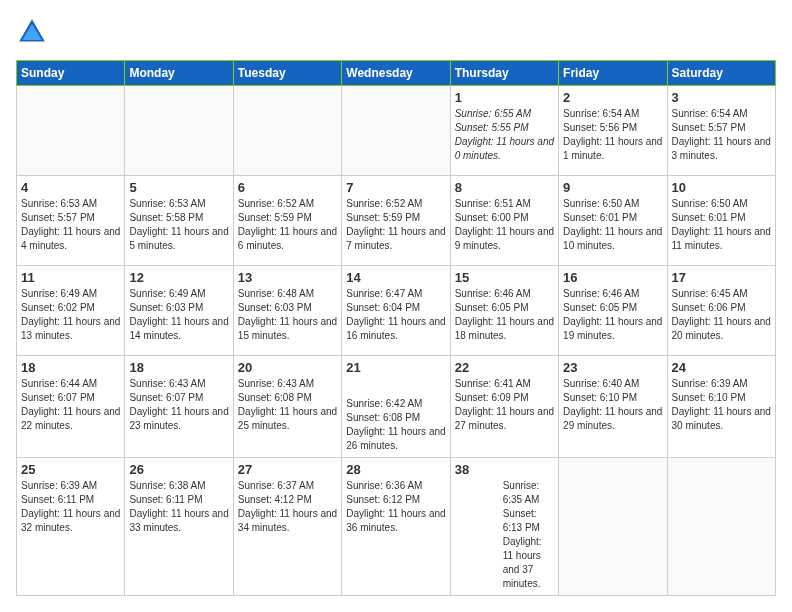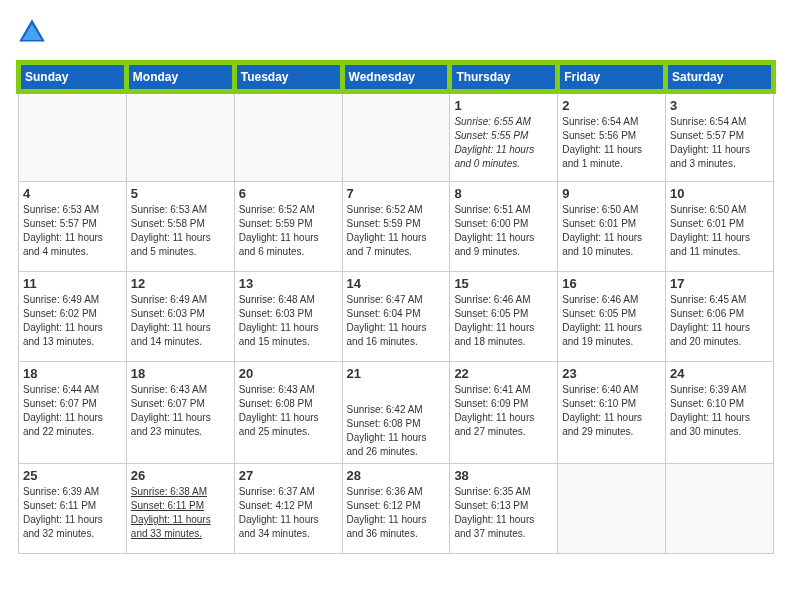--- a/index.html
+++ b/index.html
@@ -50,21 +50,21 @@
       width: 100%;
       border-collapse: collapse;
       font-size: 11px;
     }
     .calendar th {
       background: #1565c0;
       color: #fff;
       padding: 5px 4px;
       text-align: left;
       font-size: 12px;
-      border: 5px solid #84cc16;
+      border: 1px solid #84cc16;
     }
     .calendar td {
       border: 1px solid #ccc;
       vertical-align: top;
       padding: 4px;
       width: calc(100% / 7);
       height: 90px;
       background: #fff;
     }
     .calendar td.empty {
@@ -273,39 +273,39 @@
       </tr>
       <tr>
         <td>
           <div class="day-number">25</div>
           <div class="day-info" style="white-space: pre-line;">Sunrise: 6:39 AM
 Sunset: 6:11 PM
 Daylight: 11 hours and 32 minutes.</div>
         </td>
         <td>
           <div class="day-number">26</div>
-          <div class="day-info" style="white-space: pre-line; text-decoration: underline;">Sunrise: 6:38 AM
+          <div class="day-info" style="white-space: pre-line;">Sunrise: 6:38 AM
 Sunset: 6:11 PM
 Daylight: 11 hours and 33 minutes.</div>
         </td>
         <td>
           <div class="day-number">27</div>
           <div class="day-info" style="white-space: pre-line;">Sunrise: 6:37 AM
 Sunset: 4:12 PM
 Daylight: 11 hours and 34 minutes.</div>
         </td>
         <td>
           <div class="day-number">28</div>
           <div class="day-info" style="white-space: pre-line;">Sunrise: 6:36 AM
 Sunset: 6:12 PM
 Daylight: 11 hours and 36 minutes.</div>
         </td>
         <td>
           <div class="day-number">38</div>
-          <div class="day-info" style="white-space: pre-line;">Sunrise: 6:35 AM
+          <div class="day-info" style="white-space: pre-line; margin-left: 48px;">Sunrise: 6:35 AM
 Sunset: 6:13 PM
 Daylight: 11 hours and 37 minutes.</div>
         </td>
         <td class="empty"></td>
         <td class="empty"></td>
       </tr>
     </tbody>
 </table>
 
 </body></html>

